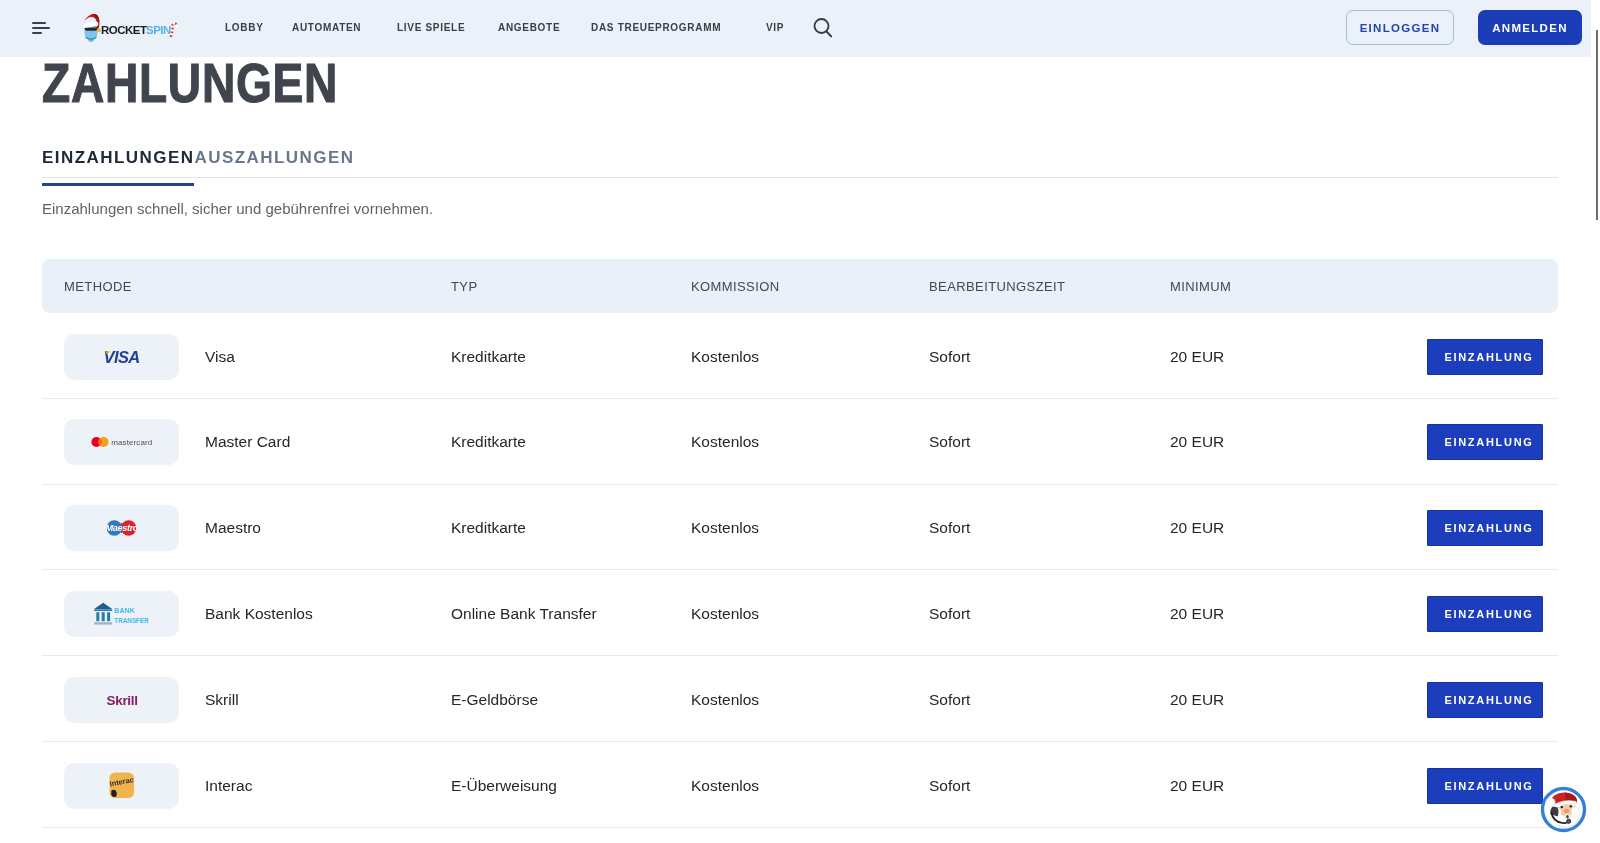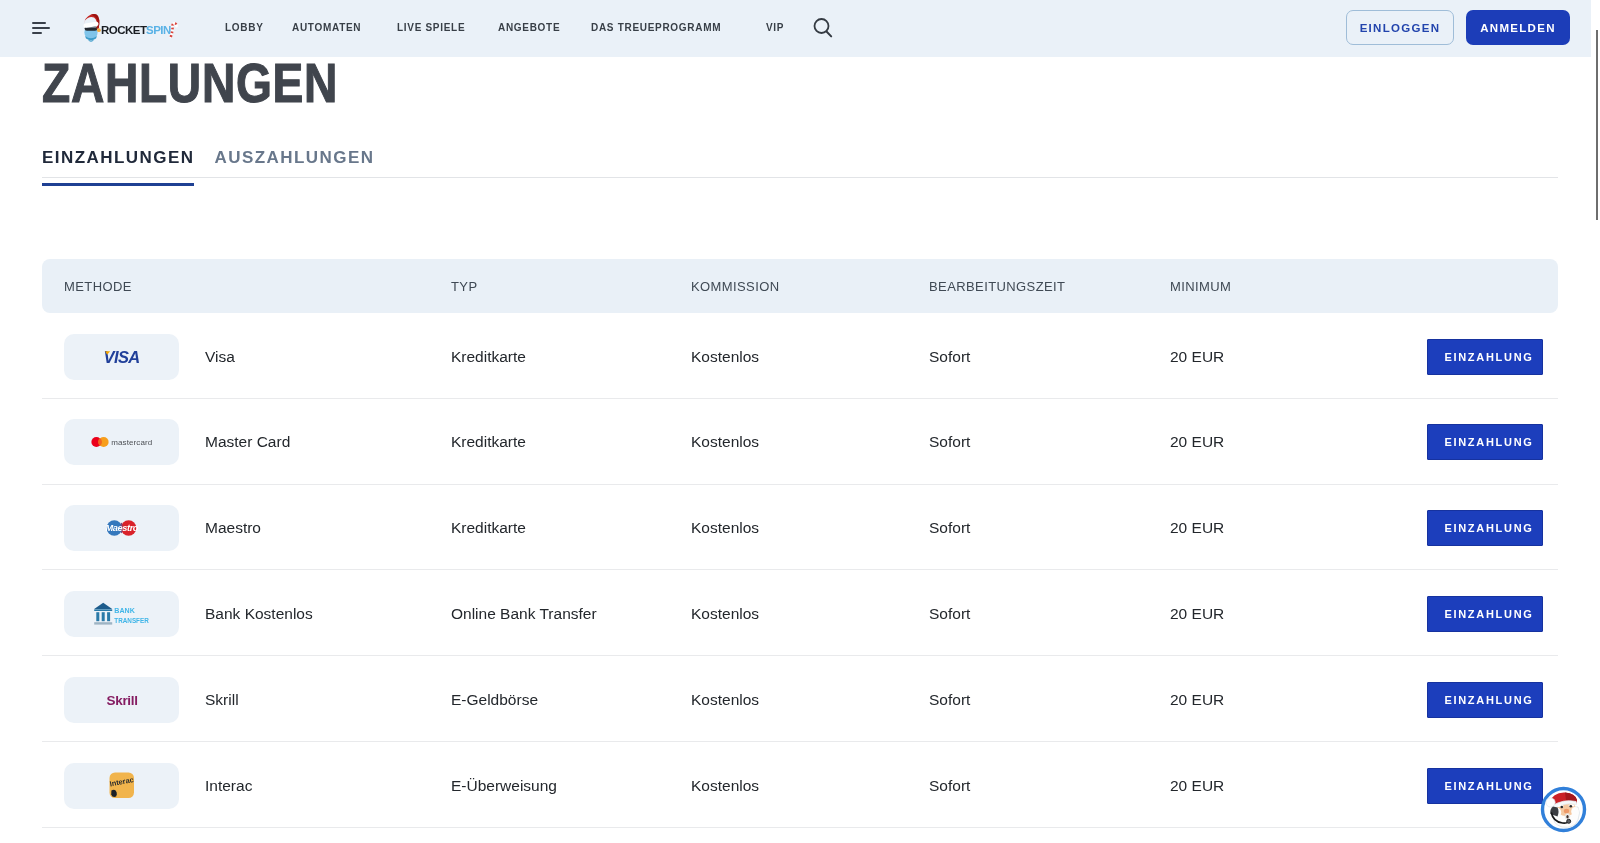--- a/index.html
+++ b/index.html
@@ -19,33 +19,33 @@
   .logo { position:absolute; left:83px; top:12px; width:96px; height:32px; }
 
   .nav a { position:absolute; top:22px; color:#383f47; text-decoration:none;
     font-size:10px; font-weight:bold; letter-spacing:0.7px; white-space:nowrap; }
   .search { position:absolute; left:812px; top:16px; }
 
   .hbtns { position:absolute; left:1346px; top:10px; display:flex; }
   .btn-outline { width:108px; height:35px; border:1px solid #9fbdd8; border-radius:7px;
     background:transparent; color:#2244ad; font-size:11.5px; font-weight:bold;
     letter-spacing:1.3px; display:flex; align-items:center; justify-content:center; }
-  .btn-solid { width:104px; height:35px; margin-left:12px; border-radius:7px;
+  .btn-solid { width:104px; height:35px; margin-left:24px; border-radius:7px;
     background:#1c3db8; color:#fff; font-size:11.5px; font-weight:bold;
     letter-spacing:1.3px; display:flex; align-items:center; justify-content:center; }
 
   
   h1 { position:absolute; left:42px; top:51px; font-size:55px; color:#40454d;
     letter-spacing:0.8px; font-weight:bold; transform:scaleX(0.84); transform-origin:left top;
     -webkit-text-stroke:1.1px #40454d; }
   .tabs { position:absolute; left:42px; top:148px; width:1516px; }
   .tabs .row { display:flex; }
   .tab { font-size:17px; font-weight:bold; letter-spacing:1.45px; padding-bottom:15px; }
   .tab.active { color:#20293a; border-bottom:3px solid #1f4093; position:relative; z-index:1; }
-  .tab.idle { color:#68778b; margin-left:20px; }
+  .tab.idle { color:#68778b; }
   .tabline { position:absolute; left:0; right:0; top:29px; height:1px; background:#e2e4e7; }
 
   .lead { position:absolute; left:42px; top:200px; font-size:15px; color:#5f6368; }
 
   
   .table { position:absolute; left:42px; top:259px; width:1516px; }
   .thead { height:54px; background:#e9f0f7; border-radius:8px; display:flex;
     align-items:center; font-size:13px; color:#3f4954; letter-spacing:0.4px; }
   .trow { height:85.8px; border-bottom:1px solid #e9eaec; display:flex; align-items:center;
     font-size:15.5px; color:#23272c; position:relative; padding-top:2.5px; }
@@ -121,20 +121,21 @@
   <h1>ZAHLUNGEN</h1>
 
   <div class="tabs">
     <div class="tabline"></div>
     <div class="row">
       <div class="tab active">EINZAHLUNGEN</div>
       <div class="tab idle">AUSZAHLUNGEN</div>
     </div>
   </div>
 
+  <div class="lead">Einzahlungen schnell, sicher und gebührenfrei vornehmen.</div>
 
   <div class="table">
     <div class="thead">
       <div class="c1">METHODE</div>
         <div class="c3">TYP</div>
         <div class="c4">KOMMISSION</div>
       <div class="c5">BEARBEITUNGSZEIT</div>
         <div class="c6">MINIMUM</div>
     </div>
 

